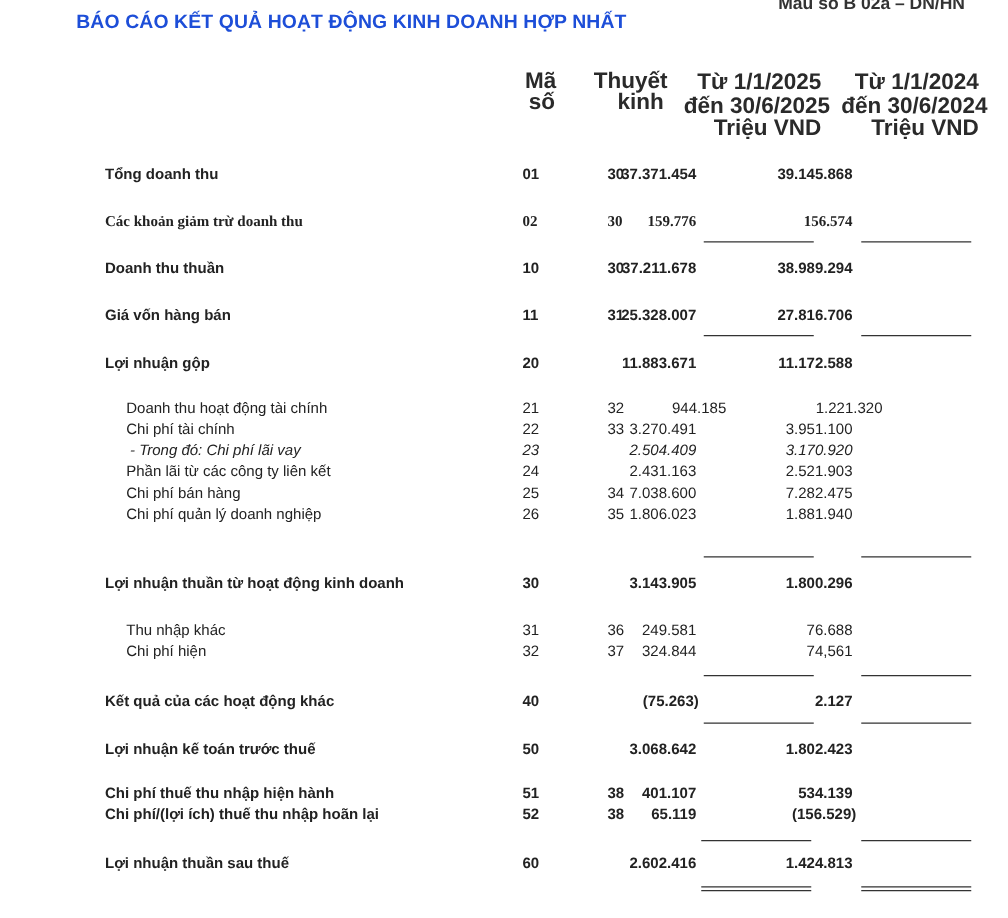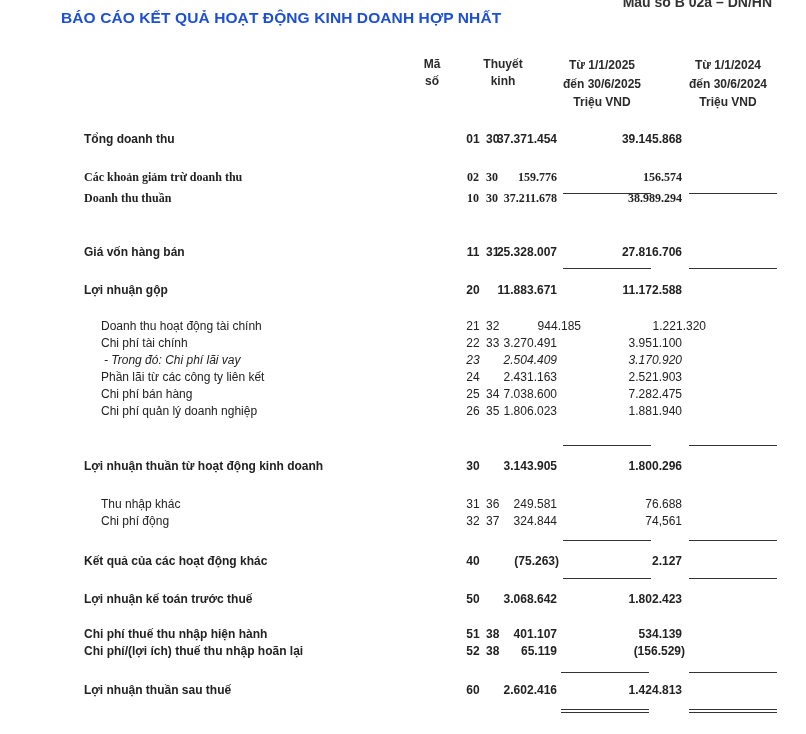--- a/index.html
+++ b/index.html
@@ -1,25 +1,25 @@
 <!DOCTYPE html>
 <html><head>
 <meta charset="utf-8">
 <style>
   html, body { margin: 0; padding: 0; background: #ffffff; }
   body { width: 806px; height: 734px; position: relative; overflow: hidden;
          font-family: "Liberation Sans", sans-serif; color: #222222; }
   .abs { position: absolute; white-space: nowrap; }
   .form-code { right: 34px; top: -6px; font-size: 14px; font-weight: bold; color: #333; }
   .title { left: 61px; top: 9px; font-size: 15.5px; font-weight: bold; color: #1d4ed8; letter-spacing: 0.1px; }
-  .hdr { font-size: 12px; font-weight: bold; text-align: center; line-height: 17px; color: #2a2a2a; }
+  .hdr { font-size: 18px; font-weight: bold; text-align: right; line-height: 17px; color: #2a2a2a; }
   .row { position: absolute; left: 0; width: 712px; height: 17px; font-size: 12px; line-height: 17px; }
   .row .lbl { position: absolute; left: 84px; }
   .row.sub .lbl { left: 101px; }
-  .row .code { position: absolute; left: 418px; width: 30px; text-align: center; margin-left: 40px; }
+  .row .code { position: absolute; left: 418px; width: 30px; text-align: left; }
   .row .note { position: absolute; left: 486px; width: 30px; text-align: left; }
   .row .v1 { position: absolute; right: 155px; text-align: right; }
   .row .v2 { position: absolute; right: 30px; text-align: right; }
   .row.bold { font-weight: bold; }
   .row.italic { font-style: italic; }
   .rule { position: absolute; height: 1px; background: #333; }
   .rule.c1 { left: 563px; width: 88px; }
   .rule.c2 { left: 689px; width: 88px; }
   .dbl { position: absolute; height: 4px; border-top: 1px solid #333; border-bottom: 1px solid #333; box-sizing: border-box; }
   .dbl.c1 { left: 563px; width: 88px; }
@@ -60,21 +60,21 @@
 <div class="row bold" style="top:169px;font-family:Liberation Serif, serif;">
   <span class="lbl">Các khoản giảm trừ doanh thu</span>
   <span class="code">02</span>
   <span class="note">30</span>
   <span class="v1">159.776</span>
   <span class="v2">156.574</span>
 </div>
 <div class="rule c1" style="top:193px;"></div>
 <div class="rule c2" style="top:193px;"></div>
 
-<div class="row bold" style="top:190px;font-family:Liberation Serif, serif;">
+<div class="row bold" style="top:206px;">
   <span class="lbl">Doanh thu thuần</span>
   <span class="code">10</span>
   <span class="note">30</span>
   <span class="v1">37.211.678</span>
   <span class="v2">38.989.294</span>
 </div>
 <div class="row bold" style="top:244px;">
   <span class="lbl">Giá vốn hàng bán</span>
   <span class="code">11</span>
   <span class="note">31</span>
@@ -146,21 +146,21 @@
 </div>
 
 <div class="row sub" style="top:496px;">
   <span class="lbl">Thu nhập khác</span>
   <span class="code">31</span>
   <span class="note">36</span>
   <span class="v1">249.581</span>
   <span class="v2">76.688</span>
 </div>
 <div class="row sub" style="top:513px;">
-  <span class="lbl">Chi phí động</span>
+  <span class="lbl">Chi phí hiện</span>
   <span class="code">32</span>
   <span class="note">37</span>
   <span class="v1">324.844</span>
   <span class="v2">74,561</span>
 </div>
 <div class="rule c1" style="top:540px;"></div>
 <div class="rule c2" style="top:540px;"></div>
 
 <div class="row bold" style="top:553px;">
   <span class="lbl">Kết quả của các hoạt động khác</span>

